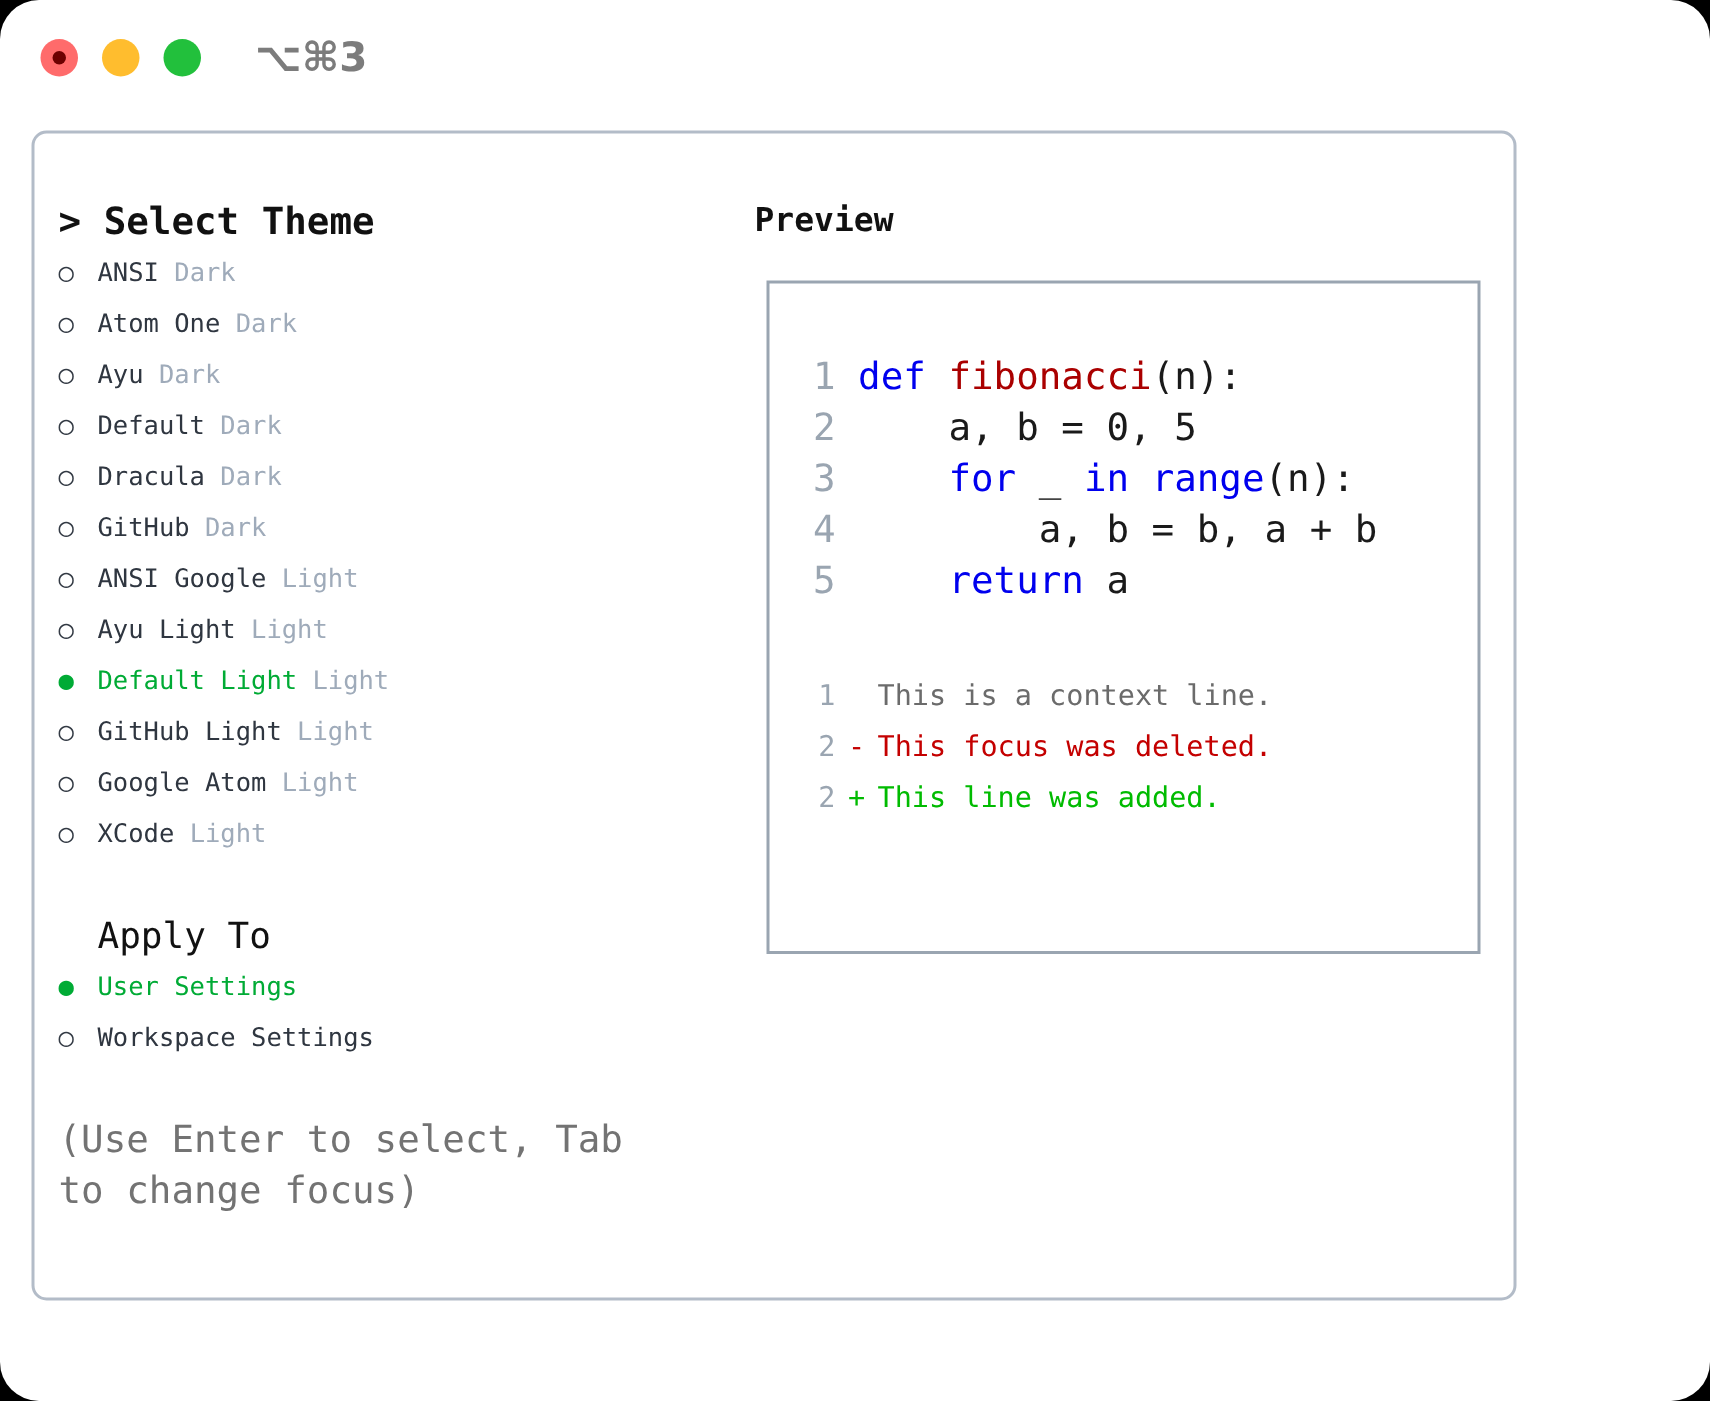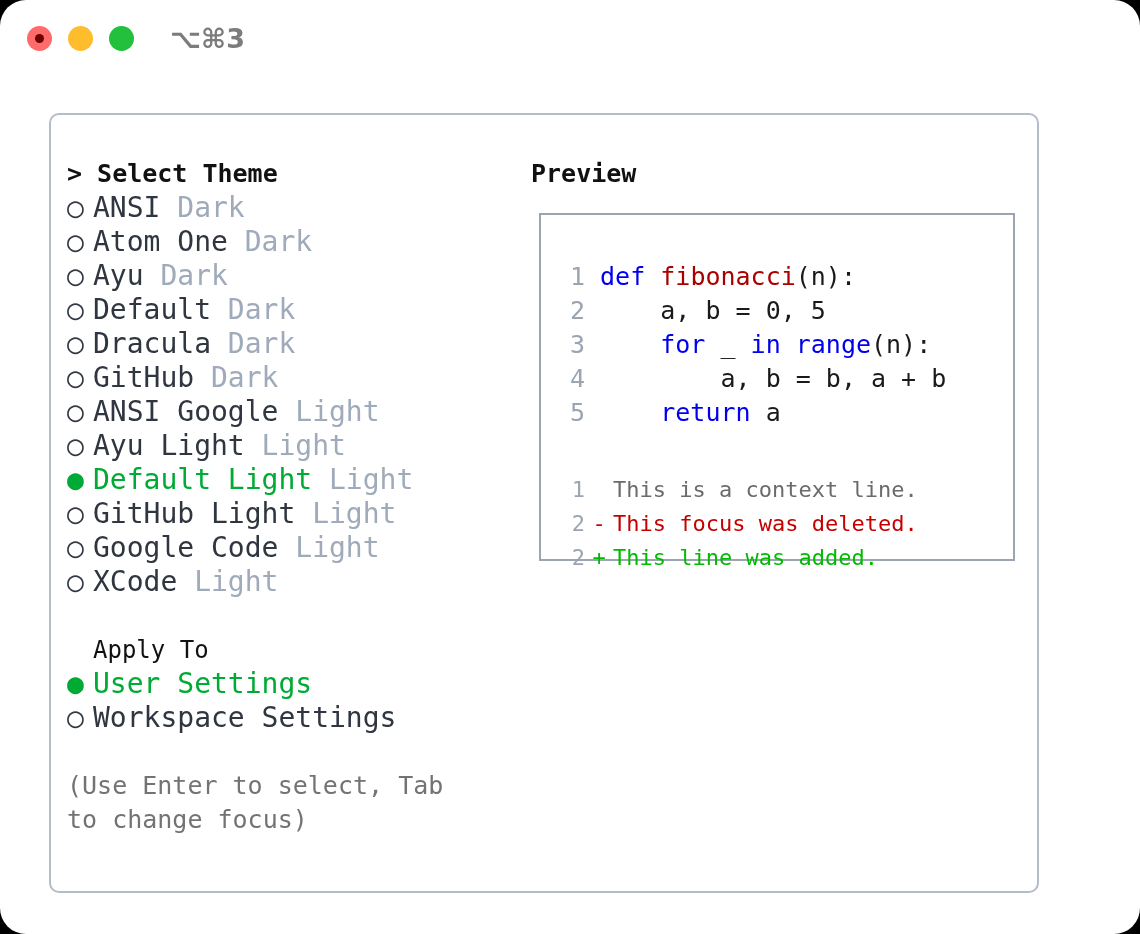--- a/index.html
+++ b/index.html
@@ -65,28 +65,27 @@
     font-weight: bold;
     color: #7c7c7c;
     letter-spacing: 0px;
     font-family: "DejaVu Sans", "Liberation Sans", sans-serif;
   }
 
   
   .panel {
     position: absolute;
     left: 21px;
-    top: 113px;
+    top: 87px;
     width: 990px;
     height: 780px;
     border: 2px solid #b3bcc8;
     border-radius: 10px;
     box-sizing: border-box;
     background: #ffffff;
-    margin-left: 28px;
   }
 
   .columns {
     position: absolute;
     left: 0; top: 0;
     width: 100%;
     height: 100%;
   }
 
   
@@ -97,21 +96,21 @@
     width: 440px;
   }
   .section-header {
     font-size: 25px;
     font-weight: bold;
     color: #111111;
     line-height: 34px;
     white-space: pre;
   }
   .opt-row {
-    font-size: 28px;
+    font-size: 17px;
     line-height: 34px;
     color: #333a44;
     white-space: pre;
     display: block;
   }
   .bullet {
     display: inline-block;
     width: 26px;
     color: #333a44;
   }
@@ -140,31 +139,31 @@
   }
 
   
   .right-col {
     position: absolute;
     left: 480px;
     top: 42px;
     width: 490px;
   }
   .preview-title {
-    font-size: 25px;
+    font-size: 22px;
     font-weight: bold;
     color: #111111;
     line-height: 34px;
     white-space: pre;
   }
   .preview-box {
     margin-top: 22px;
     margin-left: 8px;
     width: 476px;
-    height: 348px;
+    height: 449px;
     border: 2px solid #9aa5b1;
     box-sizing: border-box;
     background: #ffffff;
     position: relative;
   }
   .code-area {
     position: absolute;
     left: 14px;
     top: 45px;
     right: 4px;
@@ -185,21 +184,21 @@
   .fn   { color: #aa0000; }
   .plain{ color: #1a1a1a; }
 
   .diff-area {
     position: absolute;
     left: 14px;
     top: 258px;
     right: 4px;
   }
   .diff-line {
-    font-size: 22px;
+    font-size: 19px;
     line-height: 34px;
     white-space: pre;
   }
   .diff-marker {
     display: inline-block;
     width: 28px;
     text-align: center;
   }
   .diff-ctx  { color: #6b6b6b; }
   .diff-del  { color: #c40000; }
@@ -228,21 +227,21 @@
             <div class="opt-row"><span class="bullet">○</span><span class="opt-name">ANSI</span><span class="opt-cat"> Dark</span></div>
             <div class="opt-row"><span class="bullet">○</span><span class="opt-name">Atom One</span><span class="opt-cat"> Dark</span></div>
             <div class="opt-row"><span class="bullet">○</span><span class="opt-name">Ayu</span><span class="opt-cat"> Dark</span></div>
             <div class="opt-row"><span class="bullet">○</span><span class="opt-name">Default</span><span class="opt-cat"> Dark</span></div>
             <div class="opt-row"><span class="bullet">○</span><span class="opt-name">Dracula</span><span class="opt-cat"> Dark</span></div>
             <div class="opt-row"><span class="bullet">○</span><span class="opt-name">GitHub</span><span class="opt-cat"> Dark</span></div>
             <div class="opt-row"><span class="bullet">○</span><span class="opt-name">ANSI Google</span><span class="opt-cat"> Light</span></div>
             <div class="opt-row"><span class="bullet">○</span><span class="opt-name">Ayu Light</span><span class="opt-cat"> Light</span></div>
             <div class="opt-row selected"><span class="bullet sel">●</span><span class="opt-name">Default Light</span><span class="opt-cat"> Light</span></div>
             <div class="opt-row"><span class="bullet">○</span><span class="opt-name">GitHub Light</span><span class="opt-cat"> Light</span></div>
-            <div class="opt-row"><span class="bullet">○</span><span class="opt-name">Google Code</span><span class="opt-cat"> Light</span></div>
+            <div class="opt-row"><span class="bullet">○</span><span class="opt-name">Google Atom</span><span class="opt-cat"> Light</span></div>
             <div class="opt-row"><span class="bullet">○</span><span class="opt-name">XCode</span><span class="opt-cat"> Light</span></div>
           </div>
 
         <div class="spacer"></div>
 
         <div class="apply-header">Apply To</div>
         <div id="apply-list">
             <div class="opt-row selected"><span class="bullet sel">●</span><span class="opt-name">User Settings</span></div>
             <div class="opt-row"><span class="bullet">○</span><span class="opt-name">Workspace Settings</span></div>
           </div>

